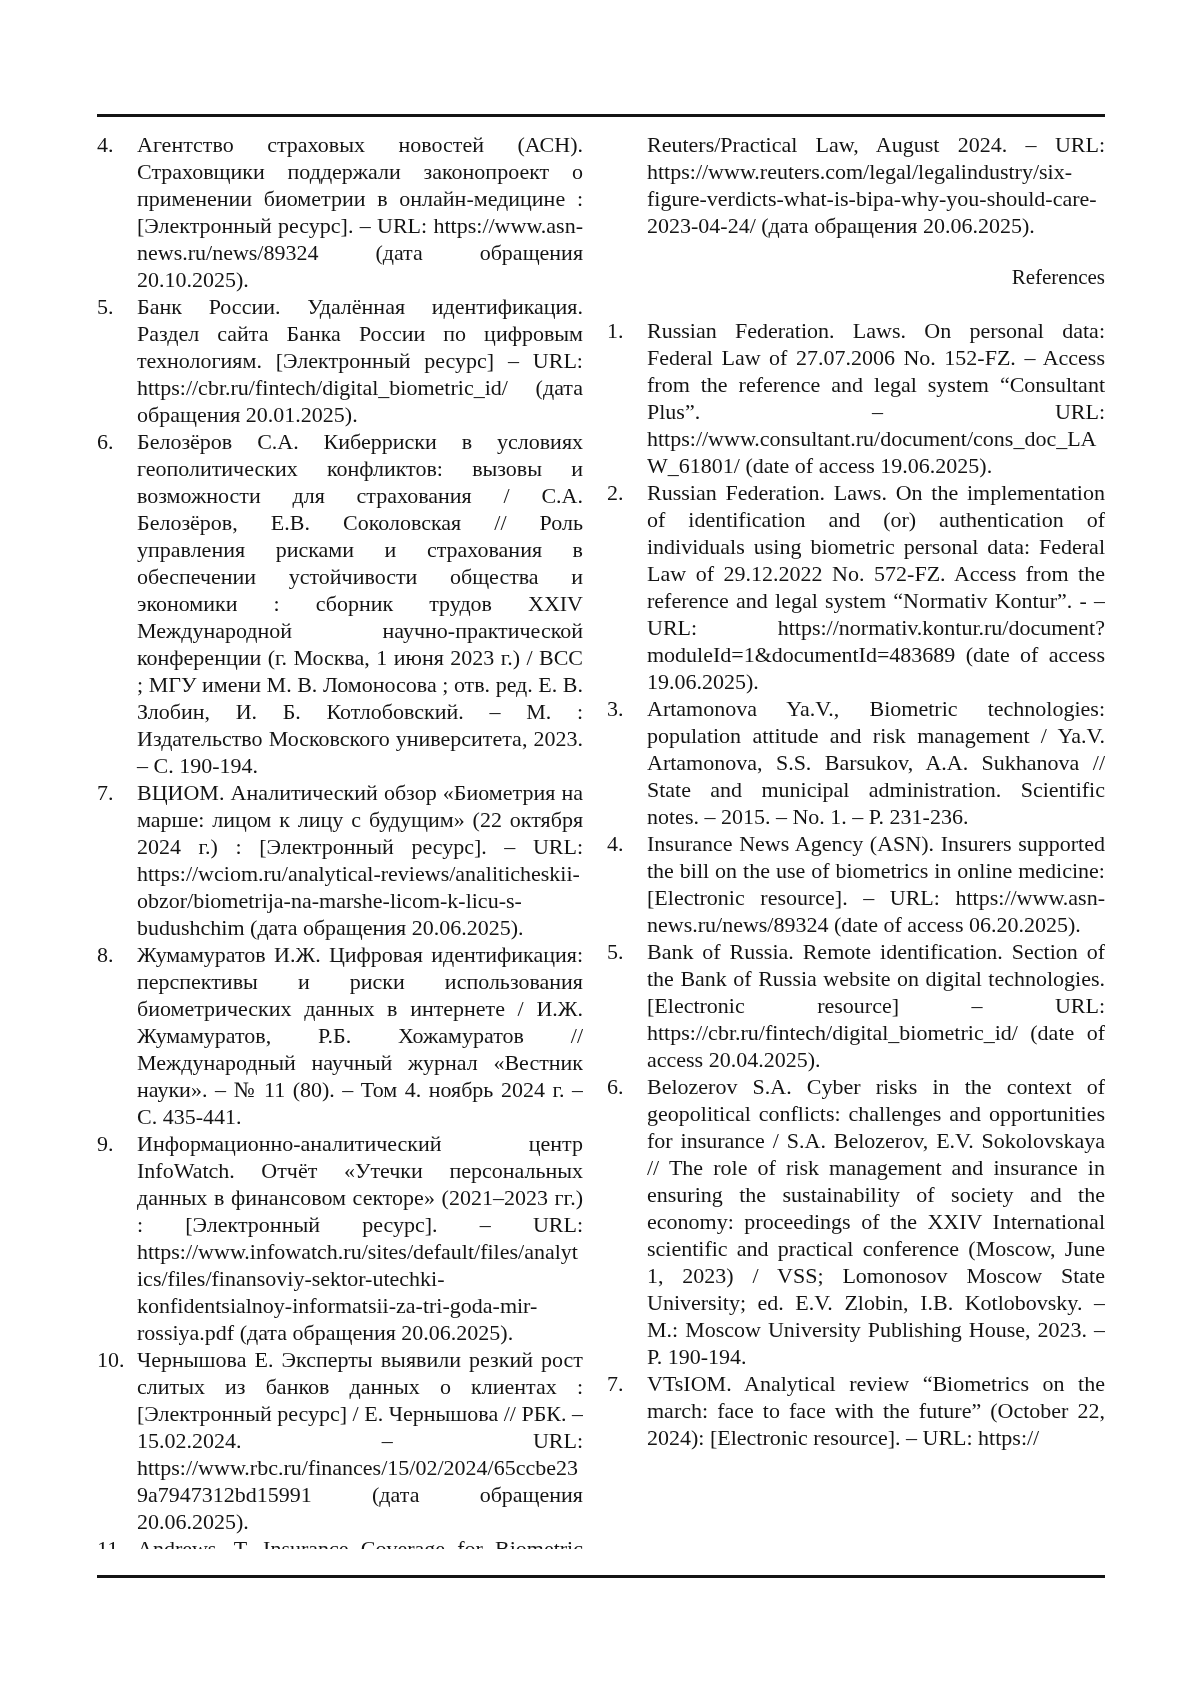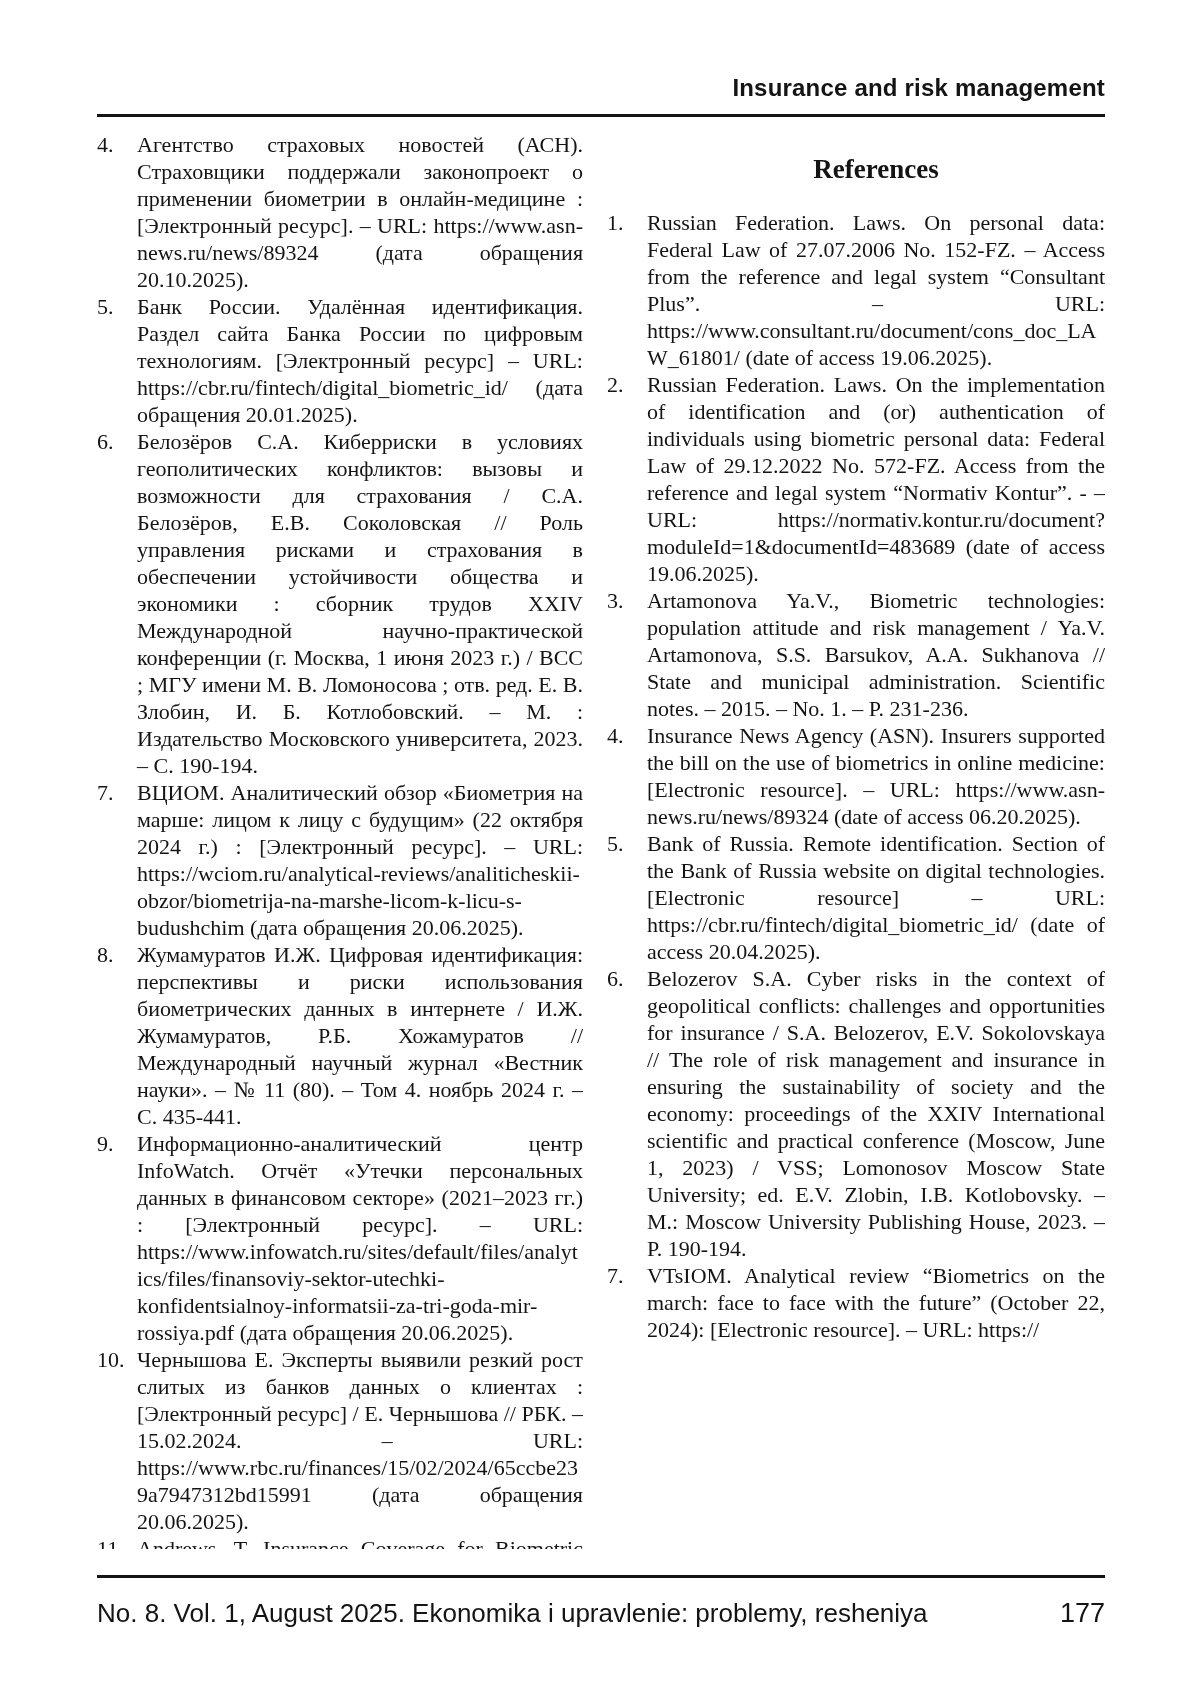--- a/index.html
+++ b/index.html
@@ -54,23 +54,23 @@
     overflow-wrap: anywhere;
     hyphens: auto;
   }
   .ref-cont {
     margin-left: 40px;
     text-align: justify;
     overflow-wrap: anywhere;
   }
   .ref-heading {
     margin: 25px 0 26px 40px;
-    text-align: center;
-    font-weight: bold;
-    font-size: 27px;
+    text-align: right;
+    font-weight: normal;
+    font-size: 21px;
   }
   
   .footer-rule {
     position: absolute;
     top: 1575px; left: 97px; right: 95px;
     height: 3px;
     background: #141414;
   }
   .footer-line {
     position: absolute;
@@ -81,21 +81,20 @@
     font-family: "Liberation Sans", sans-serif;
     font-size: 26px;
   }
   .footer-page { font-size: 27px; }
 </style>
 </head>
 <body>
 
 <div class="page">
 
-  <div class="header-title">Insurance and risk management</div>
   <div class="header-rule"></div>
 
   <div class="content">
 
     <div class="col col-left" lang="ru">
 
         <div class="ref-item">
           <div class="ref-num">4.</div>
           <div class="ref-text">Агентство страховых новостей (АСН). Страховщики поддержали законопроект о применении биометрии в онлайн-медицине : [Электронный ресурс]. – URL: https://www.asn-news.ru/news/89324 (дата обращения 20.10.2025).</div>
         </div>
@@ -130,20 +129,21 @@
           <div class="ref-text">Чернышова Е. Эксперты выявили резкий рост слитых из банков данных о клиентах : [Электронный ресурс] / Е. Чернышова // РБК. – 15.02.2024. – URL: https://www.rbc.ru/finances/15/02/2024/65ccbe239a7947312bd15991 (дата обращения 20.06.2025).</div>
         </div>
 
         <div class="ref-item">
           <div class="ref-num">11.</div>
           <div class="ref-text">Andrews, T. Insurance Coverage for Biometric Data Privacy Claims [Электронный ресурс] //</div>
         </div>
       </div>
 
     <div class="col col-right" lang="en">
+      <div class="ref-cont" lang="ru">Reuters/Practical Law, August 2024. – URL: https://www.reuters.com/legal/legalindustry/six-figure-verdicts-what-is-bipa-why-you-should-care-2023-04-24/ (дата обращения 20.06.2025).</div>
       <div class="ref-heading">References</div>
       <div>
 
           <div class="ref-item">
             <div class="ref-num">1.</div>
             <div class="ref-text">Russian Federation. Laws. On personal data: Federal Law of 27.07.2006 No. 152-FZ. – Access from the reference and legal system “Consultant Plus”. – URL: https://www.consultant.ru/document/cons_doc_LAW_61801/ (date of access 19.06.2025).</div>
           </div>
 
           <div class="ref-item">
             <div class="ref-num">2.</div>
@@ -173,18 +173,14 @@
           <div class="ref-item">
             <div class="ref-num">7.</div>
             <div class="ref-text">VTsIOM. Analytical review “Biometrics on the march: face to face with the future” (October 22, 2024): [Electronic resource]. – URL: https://</div>
           </div>
         </div>
     </div>
 
   </div>
 
   <div class="footer-rule"></div>
-  <div class="footer-line">
-    <span class="footer-journal">No. 8. Vol. 1, August 2025. Ekonomika i upravlenie: problemy, resheniya</span>
-    <span class="footer-page">177</span>
-  </div>
 
 </div>
 
 </body></html>

